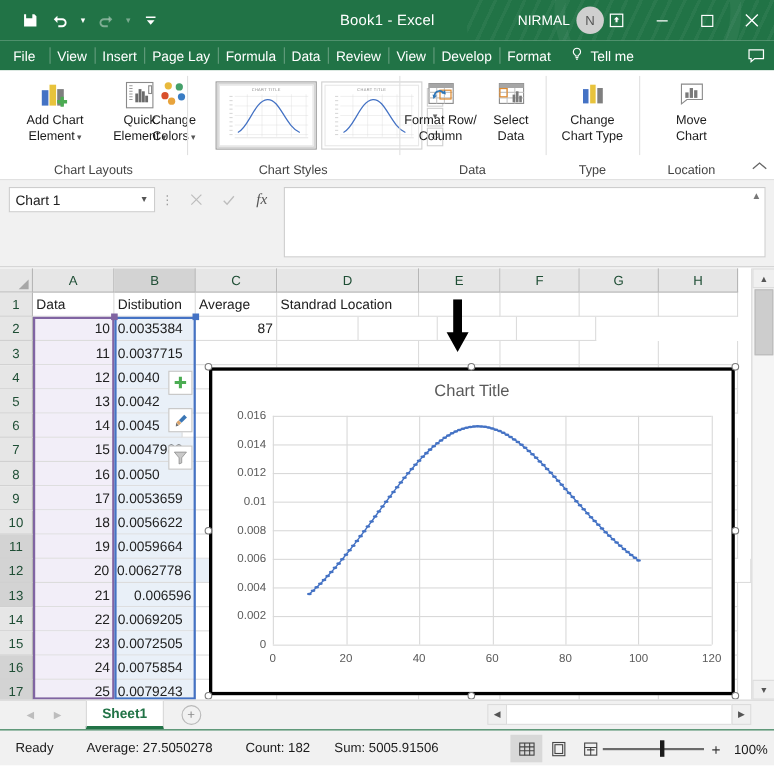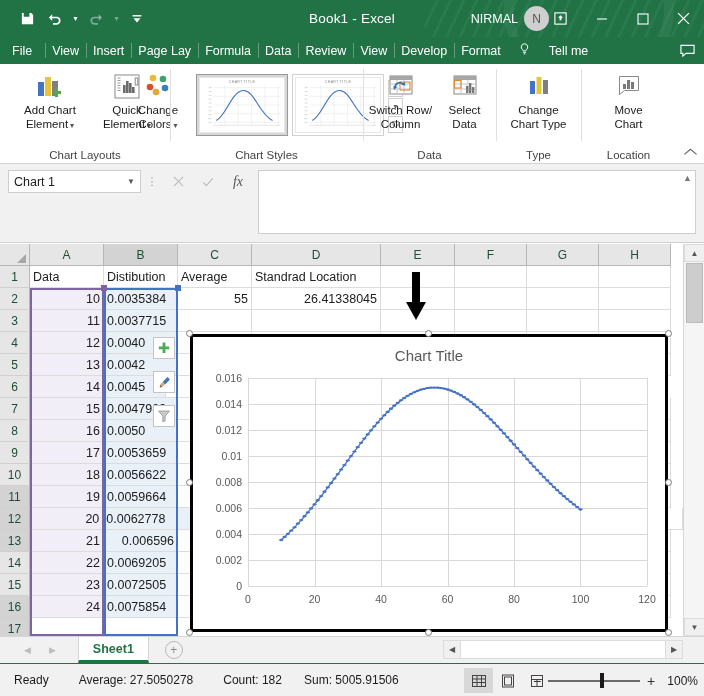--- a/index.html
+++ b/index.html
@@ -69,21 +69,21 @@
   }
   .tab { padding:0 7px; display:flex; align-items:center; color:#fff; white-space:nowrap; position:relative; }
   .tab.first { padding-left:12px; padding-right:13px; }
   .tab + .tab::before{
     content:""; position:absolute; left:0; top:6px; bottom:6px; width:1px;
     background:rgba(255,255,255,0.30);
   }
   .tab.active { background:#fff; color:#217346; }
   .tab.active::before { display:none; }
   .tab.active + .tab::before { display:none; }
-  .tab.tellme { gap:18px; padding-left:10px; }
+  .tab.tellme { gap:6px; padding-left:10px; }
   .tab.tellme::before{ display:none; }
   .bulb { color:#fff; font-size:13px; }
   .comment-btn { position:absolute; right:8px; top:0; height:27px; display:flex; align-items:center; color:#fff; }
 
   
   .ribbon {
     position:absolute; top:64px; left:0; width:704px; height:100px;
     background:#fff; border-bottom:1px solid #d4d4d4;
     display:flex; align-items:stretch;
   }
@@ -447,21 +447,21 @@
             <svg width="32" height="28" viewBox="0 0 32 28">
               <rect x="5" y="3" width="22" height="18" fill="#fff" stroke="#8a8a8a"></rect>
               <rect x="5" y="3" width="22" height="4" fill="#a6a6a6"></rect>
               <path stroke="#c6c6c6" d="M5 11h22M5 16h22M12 7v14M19 7v14"></path>
               <rect x="15" y="9" width="10" height="8" fill="none" stroke="#E08A2E" stroke-width="1.1"></rect>
               <path fill="none" stroke="#2E75B6" stroke-width="1.6" d="M10 14a4.5 4.5 0 0 1 8-2.6"></path>
               <path fill="#2E75B6" d="M19.6 8.8l.7 4-3.9-1.1z"></path>
               <path fill="#2E75B6" d="M9 16.9l-.7-4 3.9 1.1z"></path>
             </svg>
           </span>
-          <span class="lbl">Switch Row/</span>
+          <span class="lbl">Format Row/</span>
           <span class="lbl">Column</span>
         </div>
         <div class="bigbtn" style="width:58px">
           <span class="ic">
             <svg width="32" height="28" viewBox="0 0 32 28">
               <rect x="5" y="3" width="22" height="18" fill="#fff" stroke="#8a8a8a"></rect>
               <rect x="5" y="3" width="22" height="4" fill="#a6a6a6"></rect>
               <path stroke="#c6c6c6" d="M5 11h22M5 16h22M12 7v14M19 7v14"></path>
               <rect x="5.5" y="7.5" width="6.5" height="7.5" fill="none" stroke="#E08A2E" stroke-width="1.1"></rect>
               <rect x="17" y="13" width="2.4" height="7" fill="#7a7a7a"></rect>
@@ -587,22 +587,21 @@
         <div class="cell" style="width:129px">Standrad Location</div>
         <div class="cell" style="width:74px"></div>
         <div class="cell" style="width:72px"></div>
         <div class="cell" style="width:72px"></div>
         <div class="cell" style="width:72px"></div>
       </div>
 
       <div class="cellrow">
         <div class="cell num hl-a" style="width:74px">10</div>
         <div class="cell hl-b" style="width:74px">0.0035384</div>
-        <div class="cell num" style="width:74px">55</div>
-        <div class="cell num" style="width:129px">26.41338045</div>
+        <div class="cell num" style="width:74px">87</div>
         <div class="cell" style="width:74px"></div>
         <div class="cell" style="width:72px"></div>
         <div class="cell" style="width:72px"></div>
         <div class="cell" style="width:72px"></div>
       </div>
 
       <div class="cellrow">
         <div class="cell num hl-a" style="width:74px">11</div>
         <div class="cell hl-b" style="width:74px">0.0037715</div>
         <div class="cell" style="width:74px"></div>
@@ -728,20 +727,30 @@
         <div class="cell" style="width:74px"></div>
         <div class="cell" style="width:129px"></div>
         <div class="cell" style="width:74px"></div>
         <div class="cell" style="width:72px"></div>
         <div class="cell" style="width:72px"></div>
         <div class="cell" style="width:72px"></div>
       </div>
       <div class="cellrow">
         <div class="cell num hl-a" style="width:74px">24</div>
         <div class="cell hl-b" style="width:74px">0.0075854</div>
+        <div class="cell" style="width:74px"></div>
+        <div class="cell" style="width:129px"></div>
+        <div class="cell" style="width:74px"></div>
+        <div class="cell" style="width:72px"></div>
+        <div class="cell" style="width:72px"></div>
+        <div class="cell" style="width:72px"></div>
+      </div>
+      <div class="cellrow">
+        <div class="cell num hl-a" style="width:74px">25</div>
+        <div class="cell hl-b" style="width:74px">0.0079243</div>
         <div class="cell" style="width:74px"></div>
         <div class="cell" style="width:129px"></div>
         <div class="cell" style="width:74px"></div>
         <div class="cell" style="width:72px"></div>
         <div class="cell" style="width:72px"></div>
         <div class="cell" style="width:72px"></div>
       </div>
 
     </div>
 

